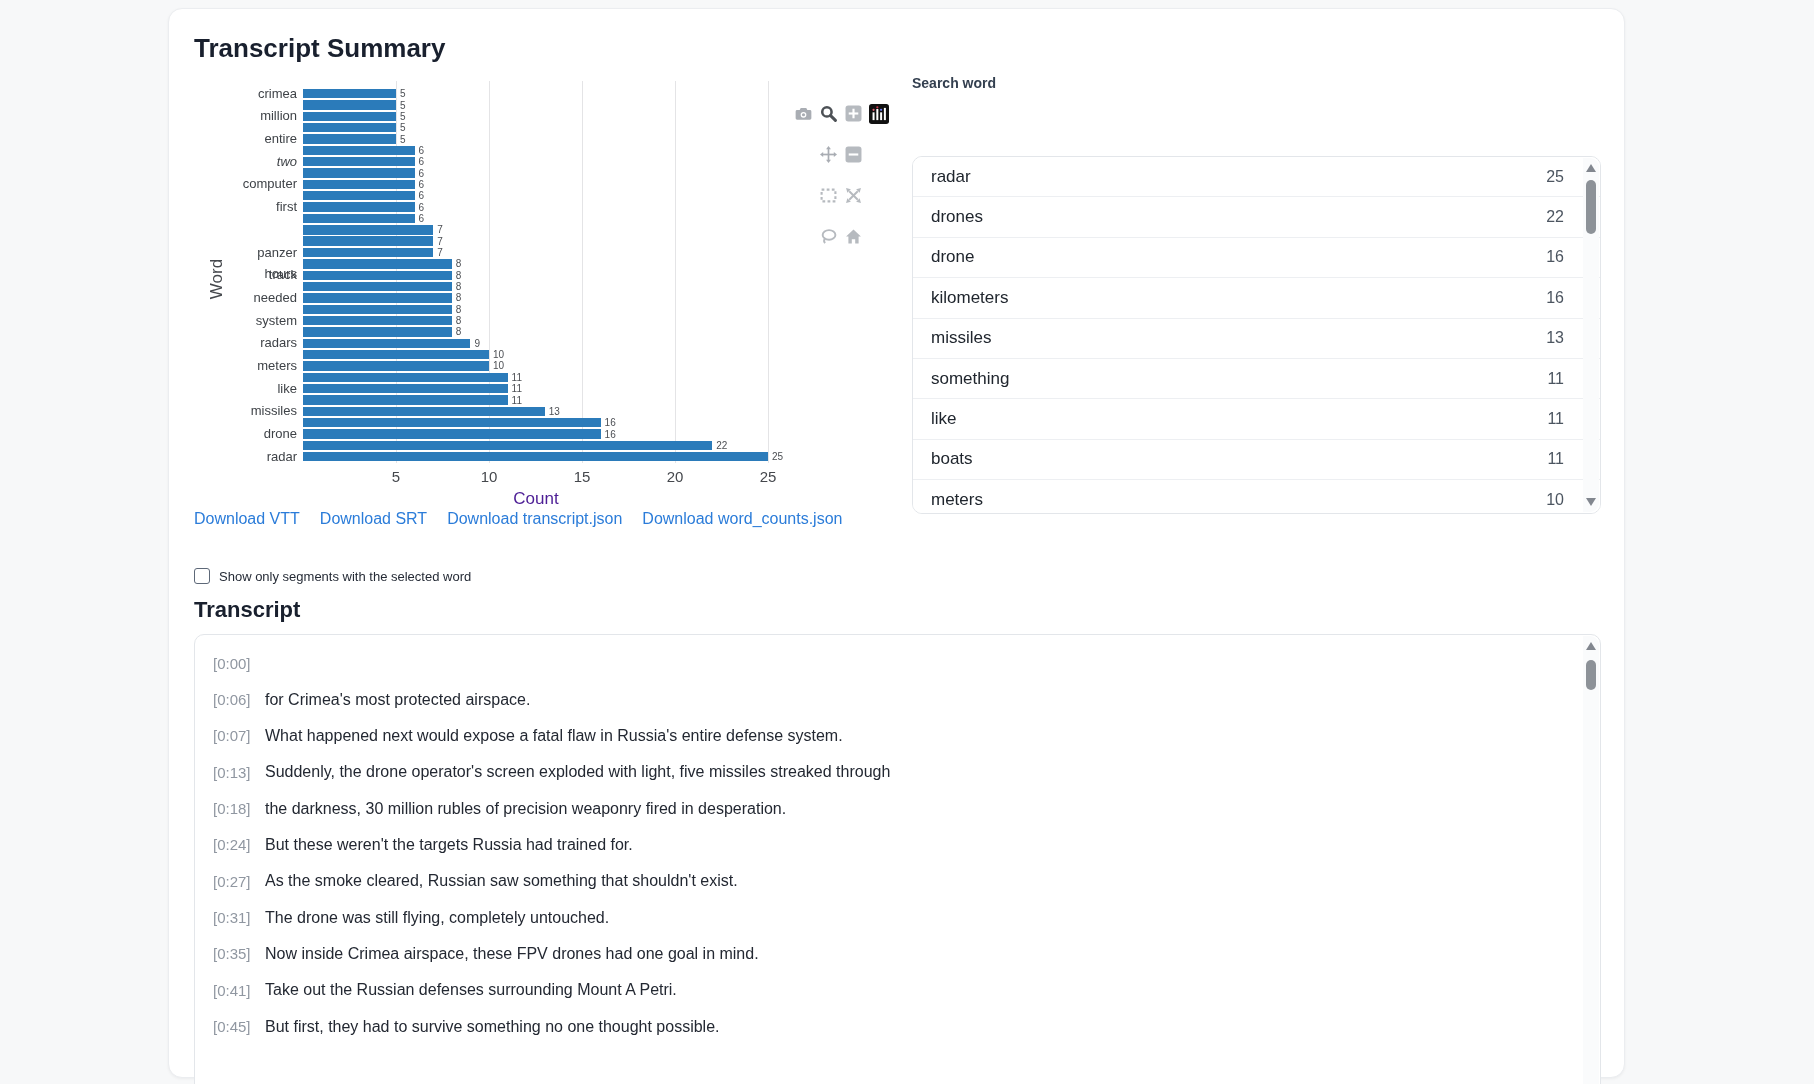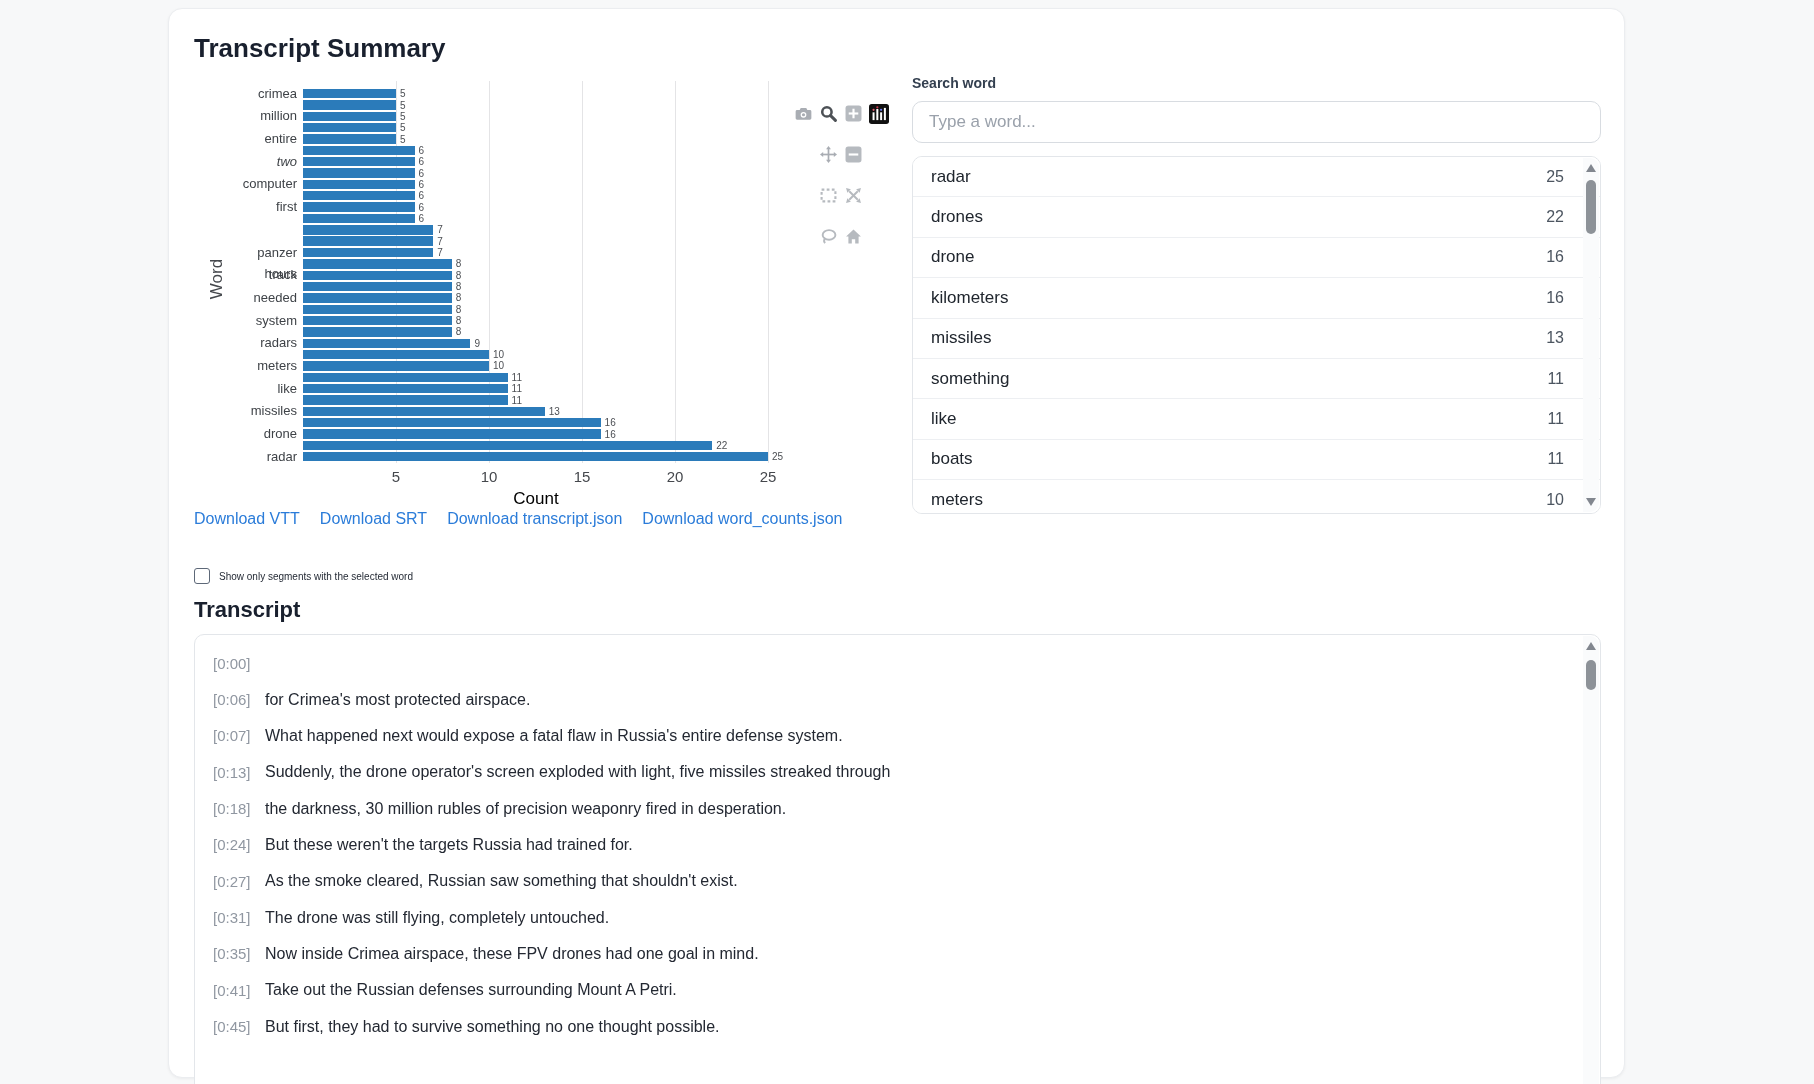--- a/index.html
+++ b/index.html
@@ -17,21 +17,21 @@
   }
   .page-title{left:25px;top:24px;font-size:26px;font-weight:700;color:#19202e;}
   
   #chart-layer{left:0;top:0;width:930px;height:520px;}
   .plot-bg{left:134px;top:72px;width:466px;height:382px;background:transparent;}
   .gridline{width:1px;background:#e4e4e6;top:72px;height:382px;}
   .bar{background:#2b7bba;}
   .ylabel{width:128px;text-align:right;font-size:13px;color:#3e4247;line-height:14px;height:14px;}
   .vlabel{font-size:10px;color:#4c4f54;line-height:10px;}
   .xtick{width:40px;text-align:center;font-size:15px;color:#45484d;top:459px;}
-  .xaxis-title{left:134px;top:480px;width:466px;text-align:center;font-size:17px;color:#000000;}
+  .xaxis-title{left:134px;top:480px;width:466px;text-align:center;font-size:17px;color:#4c1d95;}
   .yaxis-title{left:18px;top:260px;width:60px;text-align:center;font-size:17px;color:#45484d;
     transform:rotate(-90deg);transform-origin:center;}
   
   .modebar{left:622px;top:92px;width:104px;}
   .mb-row{display:flex;margin-bottom:16px;}
   .mb-row.indent{padding-left:25px;}
   .mb-btn{width:25px;height:25px;display:flex;align-items:center;justify-content:center;cursor:pointer;}
   
   .downloads{left:25px;top:501px;display:flex;gap:20px;}
   .dl{font-size:16px;color:#2b7cd9;text-decoration:none;cursor:pointer;}
@@ -57,21 +57,21 @@
   .word-row .c{font-size:16px;color:#4c5560;}
   
   .sbar{position:absolute;right:1px;top:1px;bottom:1px;width:16px;background:#fafbfc;border-radius:0 9px 9px 0;}
   .sbar .arr-up,.sbar .arr-down{position:absolute;left:3px;width:0;height:0;border-left:5px solid transparent;border-right:5px solid transparent;cursor:pointer;}
   .sbar .arr-up{top:6px;border-bottom:8px solid #82878f;}
   .sbar .arr-down{bottom:6px;border-top:8px solid #82878f;}
   .sbar .thumb{position:absolute;left:3px;width:10px;background:#8d9298;border-radius:5px;cursor:pointer;}
   
   .filter-row{left:25px;top:559px;display:flex;align-items:center;gap:9px;cursor:pointer;}
   .checkbox{width:16px;height:16px;box-sizing:border-box;border:1.6px solid #5d6878;border-radius:3px;background:#fff;}
-  .filter-label{font-size:10px;color:#252b36;}
+  .filter-label{font-size:13px;color:#252b36;}
   
   .transcript-title{left:25px;top:588px;font-size:22px;font-weight:700;color:#19202e;}
   .transcript-box{
     left:25px;top:625px;width:1407px;height:526px;box-sizing:border-box;
     border:1px solid #e3e6ea;border-radius:10px;background:#fff;overflow:hidden;
   }
   .t-rows{position:absolute;left:0;top:10px;right:20px;}
   .t-row{display:flex;align-items:center;height:36.35px;padding-left:18px;}
   .t-time{font-size:15px;color:#9097a1;width:52px;flex:none;}
   .t-text{font-size:16px;color:#232832;}
@@ -269,21 +269,20 @@
   </div>
 
   <div class="abs downloads">
     <a class="dl" style="color: rgb(43, 124, 217);">Download VTT</a>
     <a class="dl" style="color: rgb(43, 124, 217);">Download SRT</a>
     <a class="dl" style="color: rgb(43, 124, 217);">Download transcript.json</a>
     <a class="dl" style="color: rgb(43, 124, 217);">Download word_counts.json</a>
   </div>
 
   <div class="abs search-label">Search word</div>
-  <input class="abs search-input" type="text" placeholder="Type a word..." style="">
 
   <div class="abs word-list">
     <div id="word-rows">
         <div class="word-row">
           <span class="w">radar</span>
           <span class="c">25</span>
         </div>
         <div class="word-row">
           <span class="w">drones</span>
           <span class="c">22</span>

